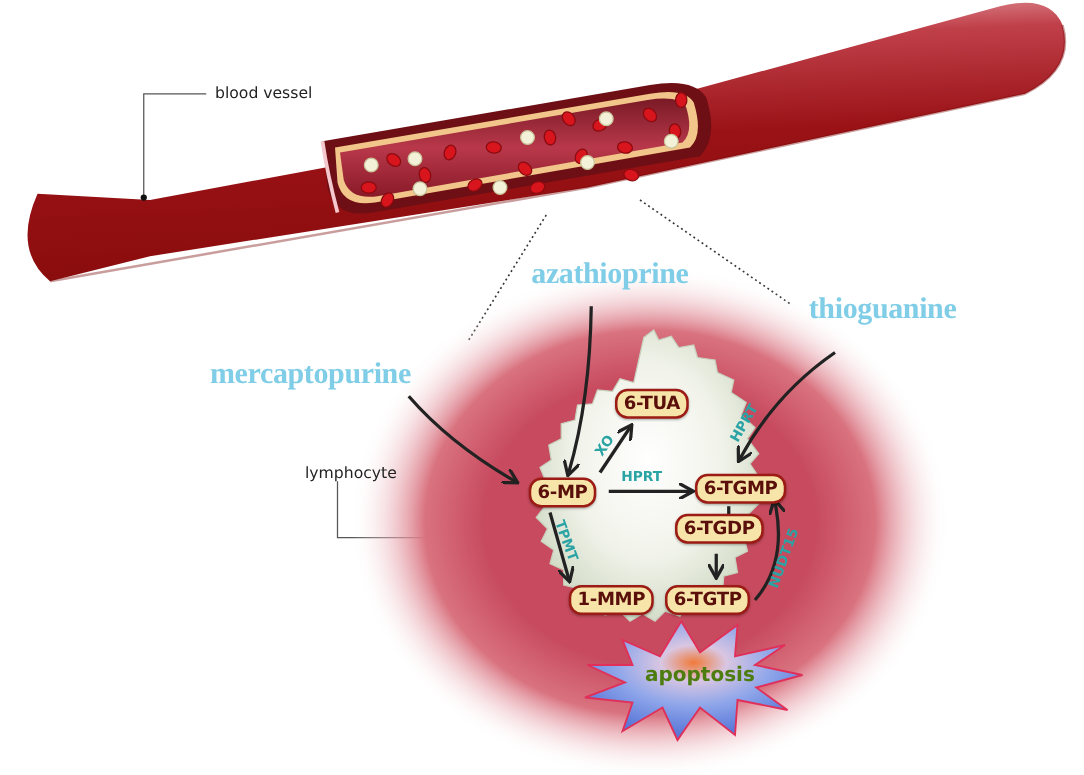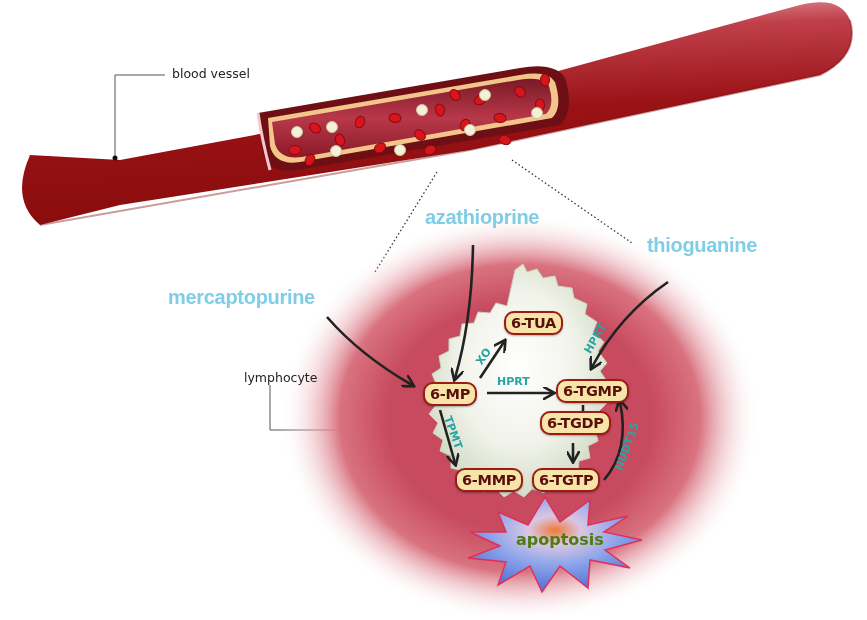--- a/index.html
+++ b/index.html
@@ -1,18 +1,18 @@
 <!DOCTYPE html>
 <html><head>
 <meta charset="utf-8">
 <style>
   html, body { margin:0; padding:0; background:#ffffff; }
   body { width:867px; height:620px; position:relative; overflow:hidden; font-family:"DejaVu Sans", sans-serif; }
   #stage { position:absolute; left:0; top:0; width:867px; height:620px; }
-  .drug { position:absolute; color:#7fcde6; font-family:Liberation Sans, sans-serif; font-weight:bold; font-size:20px; letter-spacing:-0.3px; white-space:nowrap; }
+  .drug { position:absolute; color:#7fcde6; font-family:Liberation Serif, serif; font-weight:bold; font-size:24px; letter-spacing:-0.3px; white-space:nowrap; }
   .callout { position:absolute; color:#222; font-family:"DejaVu Sans", sans-serif; font-size:12.5px; white-space:nowrap; }
   .node { position:absolute; background:#f6e4a8; border:2px solid #9c1b14; border-radius:10px; color:#5a0f0a; font-family:"DejaVu Sans", sans-serif; font-weight:bold; font-size:14.5px; padding:1px 5px; white-space:nowrap; line-height:18px; letter-spacing:-0.3px; box-shadow:0 1px 2px rgba(0,0,0,0.3); }
   .enzyme { position:absolute; color:#2aa3a4; font-family:"DejaVu Sans", sans-serif; font-weight:bold; font-size:11px; white-space:nowrap; transform-origin:center center; }
   .apop { position:absolute; color:#4d7c0f; font-family:"DejaVu Sans", sans-serif; font-weight:bold; font-size:16px; white-space:nowrap; }
 </style>
 </head>
 <body>
 
 <div id="stage">
   <svg width="867" height="620" viewBox="0 0 867 620" style="position:absolute;left:0;top:0">
@@ -114,25 +114,25 @@
   </svg>
 
   <div class="callout" style="left:172px;top:66px">blood vessel</div>
   <div class="callout" style="left:244px;top:370px">lymphocyte</div>
 
   <div class="drug" style="left:425px;top:206px">azathioprine</div>
   <div class="drug" style="left:168px;top:286px">mercaptopurine</div>
   <div class="drug" style="left:647px;top:234px">thioguanine</div>
 
   <div class="node" style="left:423px;top:382px">6-MP</div>
-  <div class="node" style="left:504px;top:311px">6-TUA</div>
+  <div class="node" style="left:492px;top:311px">6-TUA</div>
   <div class="node" style="left:556px;top:379px">6-TGMP</div>
   <div class="node" style="left:540px;top:411px">6-TGDP</div>
   <div class="node" style="left:532px;top:468px">6-TGTP</div>
-  <div class="node" style="left:455px;top:468px">6-MMP</div>
+  <div class="node" style="left:455px;top:468px">1-MMP</div>
 
   <div class="enzyme" style="left:475px;top:350px;transform:rotate(-55deg)">XO</div>
   <div class="enzyme" style="left:497px;top:375px">HPRT</div>
   <div class="enzyme" style="left:579px;top:332px;transform:rotate(-60deg)">HPRT</div>
   <div class="enzyme" style="left:436px;top:426px;transform:rotate(70deg)">TPMT</div>
   <div class="enzyme" style="left:602px;top:440px;transform:rotate(-70deg)">NUDT15</div>
 
   <div class="apop" style="left:516px;top:530px">apoptosis</div>
 </div>
 

